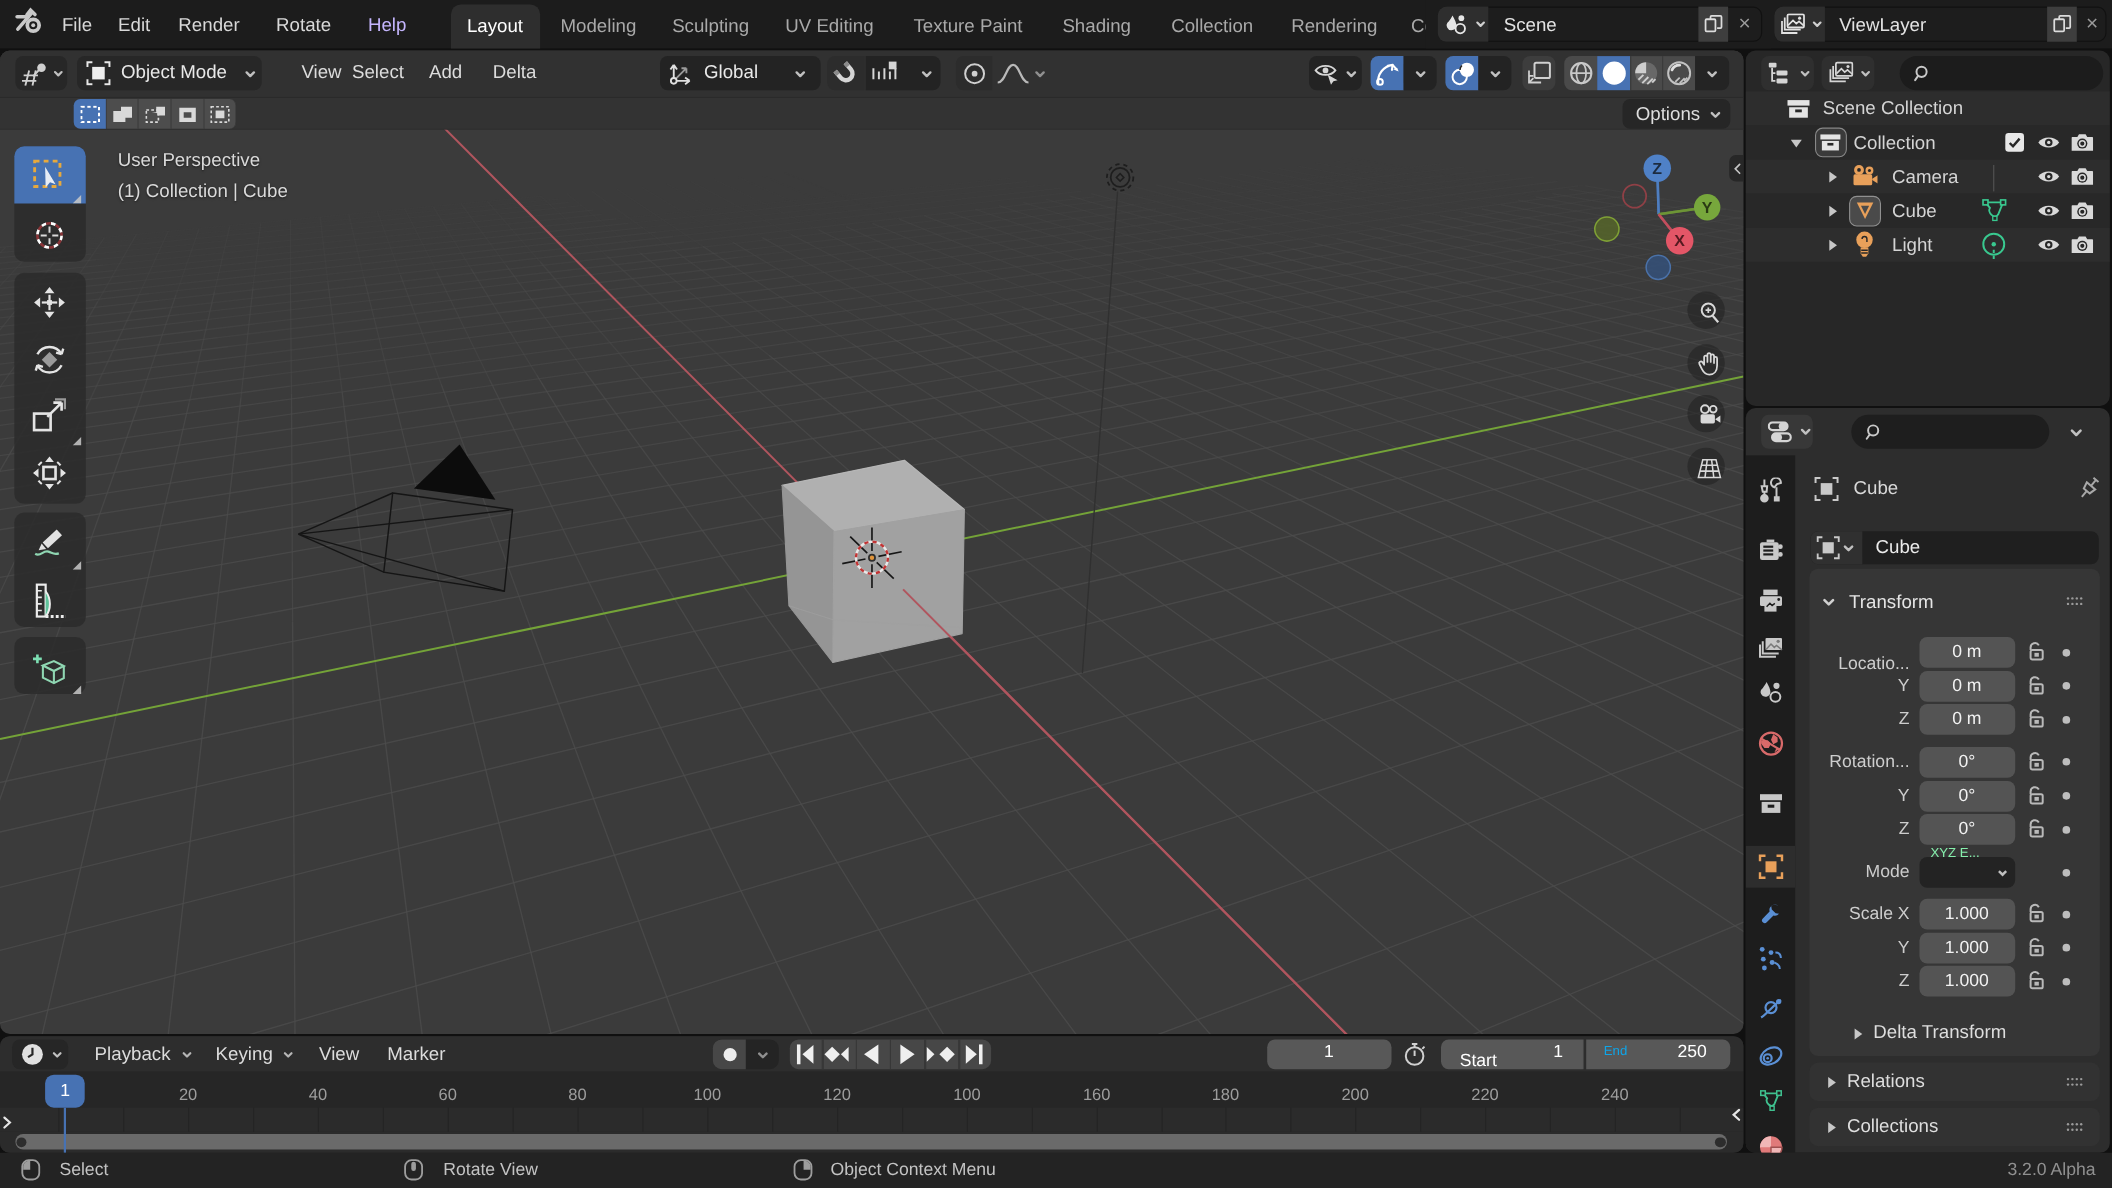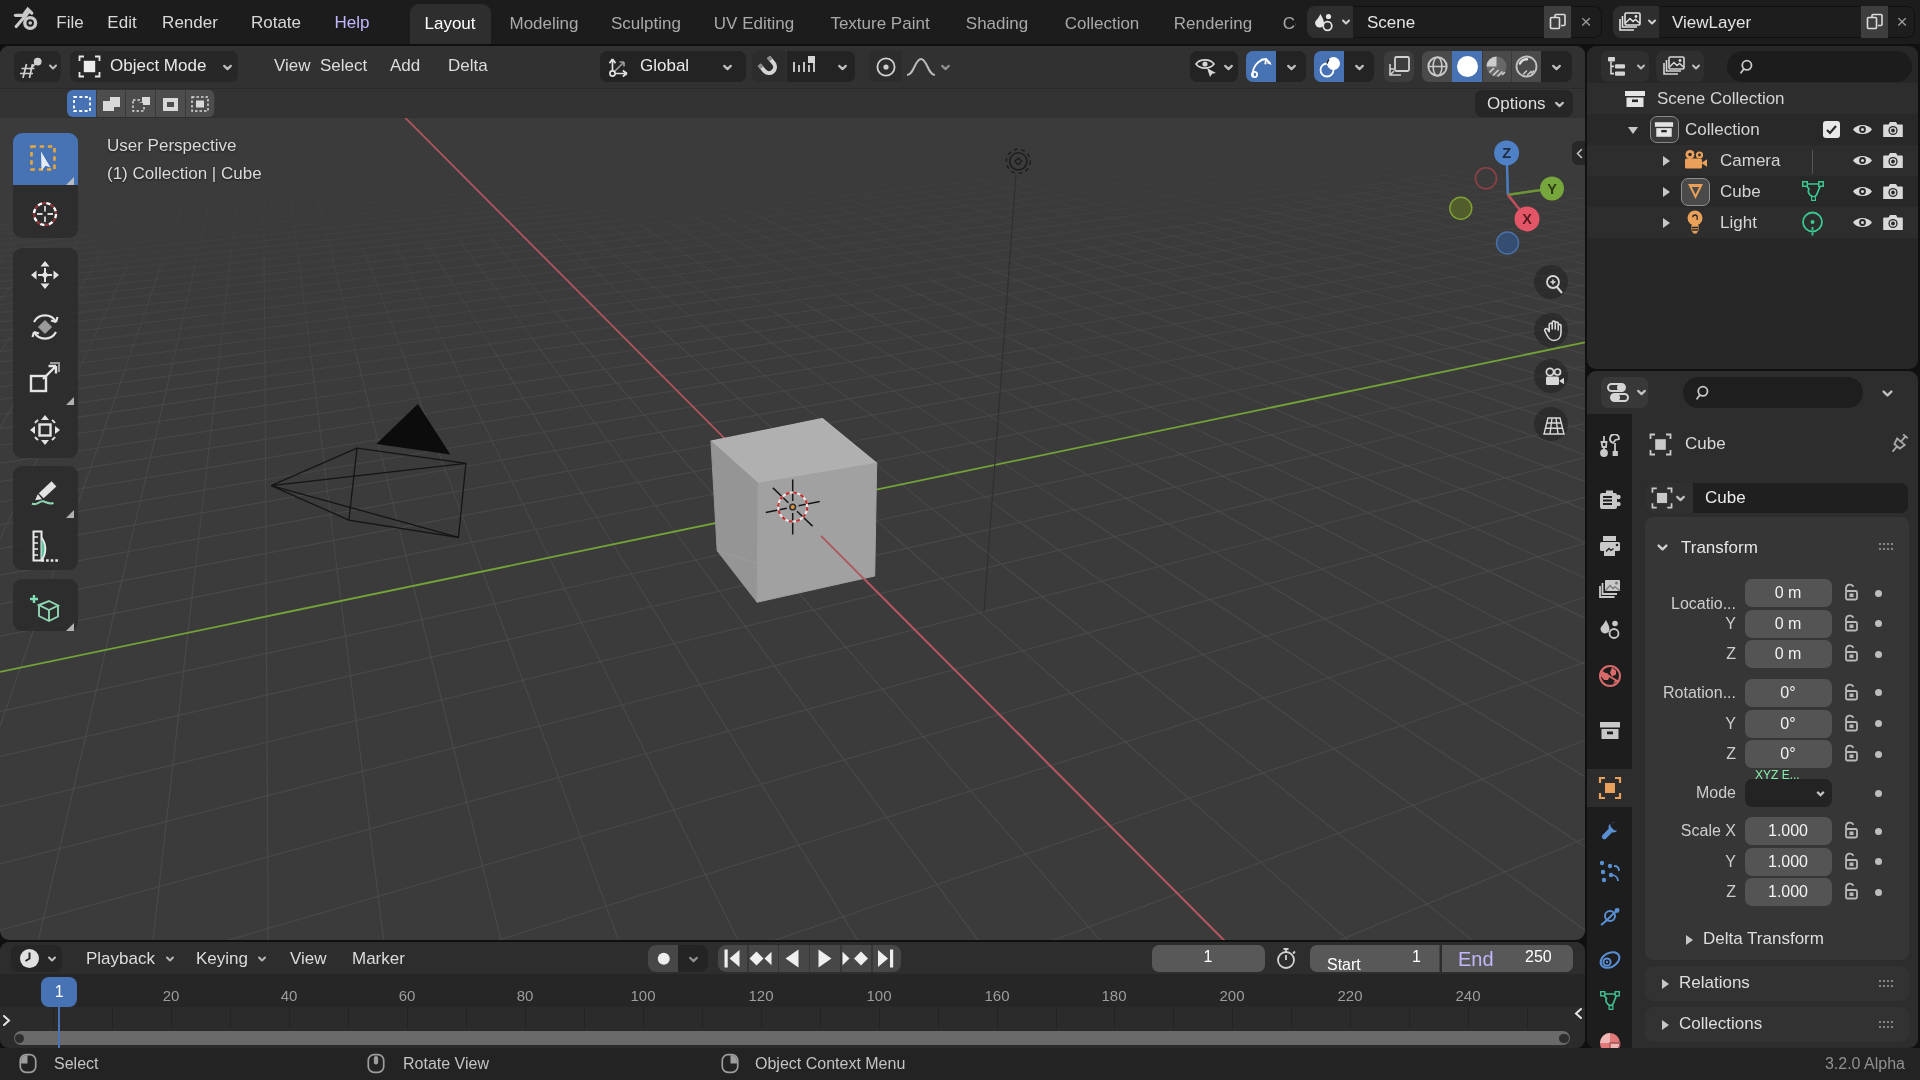--- a/index.html
+++ b/index.html
@@ -916,21 +916,21 @@
 <div class="abs" style="left:1152px;top:3px;width:113px;height:27px;background:#585858;border-radius:7px"></div>
 <div class="txt" style="left:1208px;top:6px;transform:translateX(-50%);font-size:16px;color:#fff">1</div>
 <svg class="abs" style="left:1274px;top:5px" width="24" height="24" viewBox="0 0 24 24">
 <circle cx="12" cy="13" r="8" fill="none" stroke="#d0d0d0" stroke-width="1.8"></circle>
 <path d="M12 8 V13 M9.5 2 h5 M12 2 v3 M19 6.5 l2-2" stroke="#d0d0d0" stroke-width="1.8" fill="none"></path>
     </svg>
 <div class="abs" style="left:1310px;top:3px;width:130px;height:27px;background:#585858;border-radius:7px 0 0 7px;border-right:1.5px solid #434343"></div>
 <div class="txt" style="left:1327px;top:14px;font-size:16px;color:#fff">Start</div>
 <div class="txt" style="left:1412px;top:6px;font-size:16px;color:#fff">1</div>
 <div class="abs" style="left:1441.5px;top:3px;width:131px;height:27px;background:#585858;border-radius:0 7px 7px 0"></div>
-<div class="txt" style="left:1458px;top:6px;font-size:20px;color:#c4b5fd">End</div>
+<div class="txt" style="left:1458px;top:6px;font-size:12px;color:#0ea5e9">End</div>
 <div class="txt" style="left:1525px;top:6px;font-size:16px;color:#fff">250</div>
 <div class="abs" style="left:0;top:32px;width:1585px;height:33px;background:#262626"></div>
 <div class="txt" style="left:171px;top:45px;transform:translateX(-50%);font-size:15px;color:#9d9d9d">20</div>
 <div class="txt" style="left:289px;top:45px;transform:translateX(-50%);font-size:15px;color:#9d9d9d">40</div>
 <div class="txt" style="left:407px;top:45px;transform:translateX(-50%);font-size:15px;color:#9d9d9d">60</div>
 <div class="txt" style="left:525px;top:45px;transform:translateX(-50%);font-size:15px;color:#9d9d9d">80</div>
 <div class="txt" style="left:643px;top:45px;transform:translateX(-50%);font-size:15px;color:#9d9d9d">100</div>
 <div class="txt" style="left:761px;top:45px;transform:translateX(-50%);font-size:15px;color:#9d9d9d">120</div>
 <div class="txt" style="left:879px;top:45px;transform:translateX(-50%);font-size:15px;color:#9d9d9d">100</div>
 <div class="txt" style="left:997px;top:45px;transform:translateX(-50%);font-size:15px;color:#9d9d9d">160</div>

